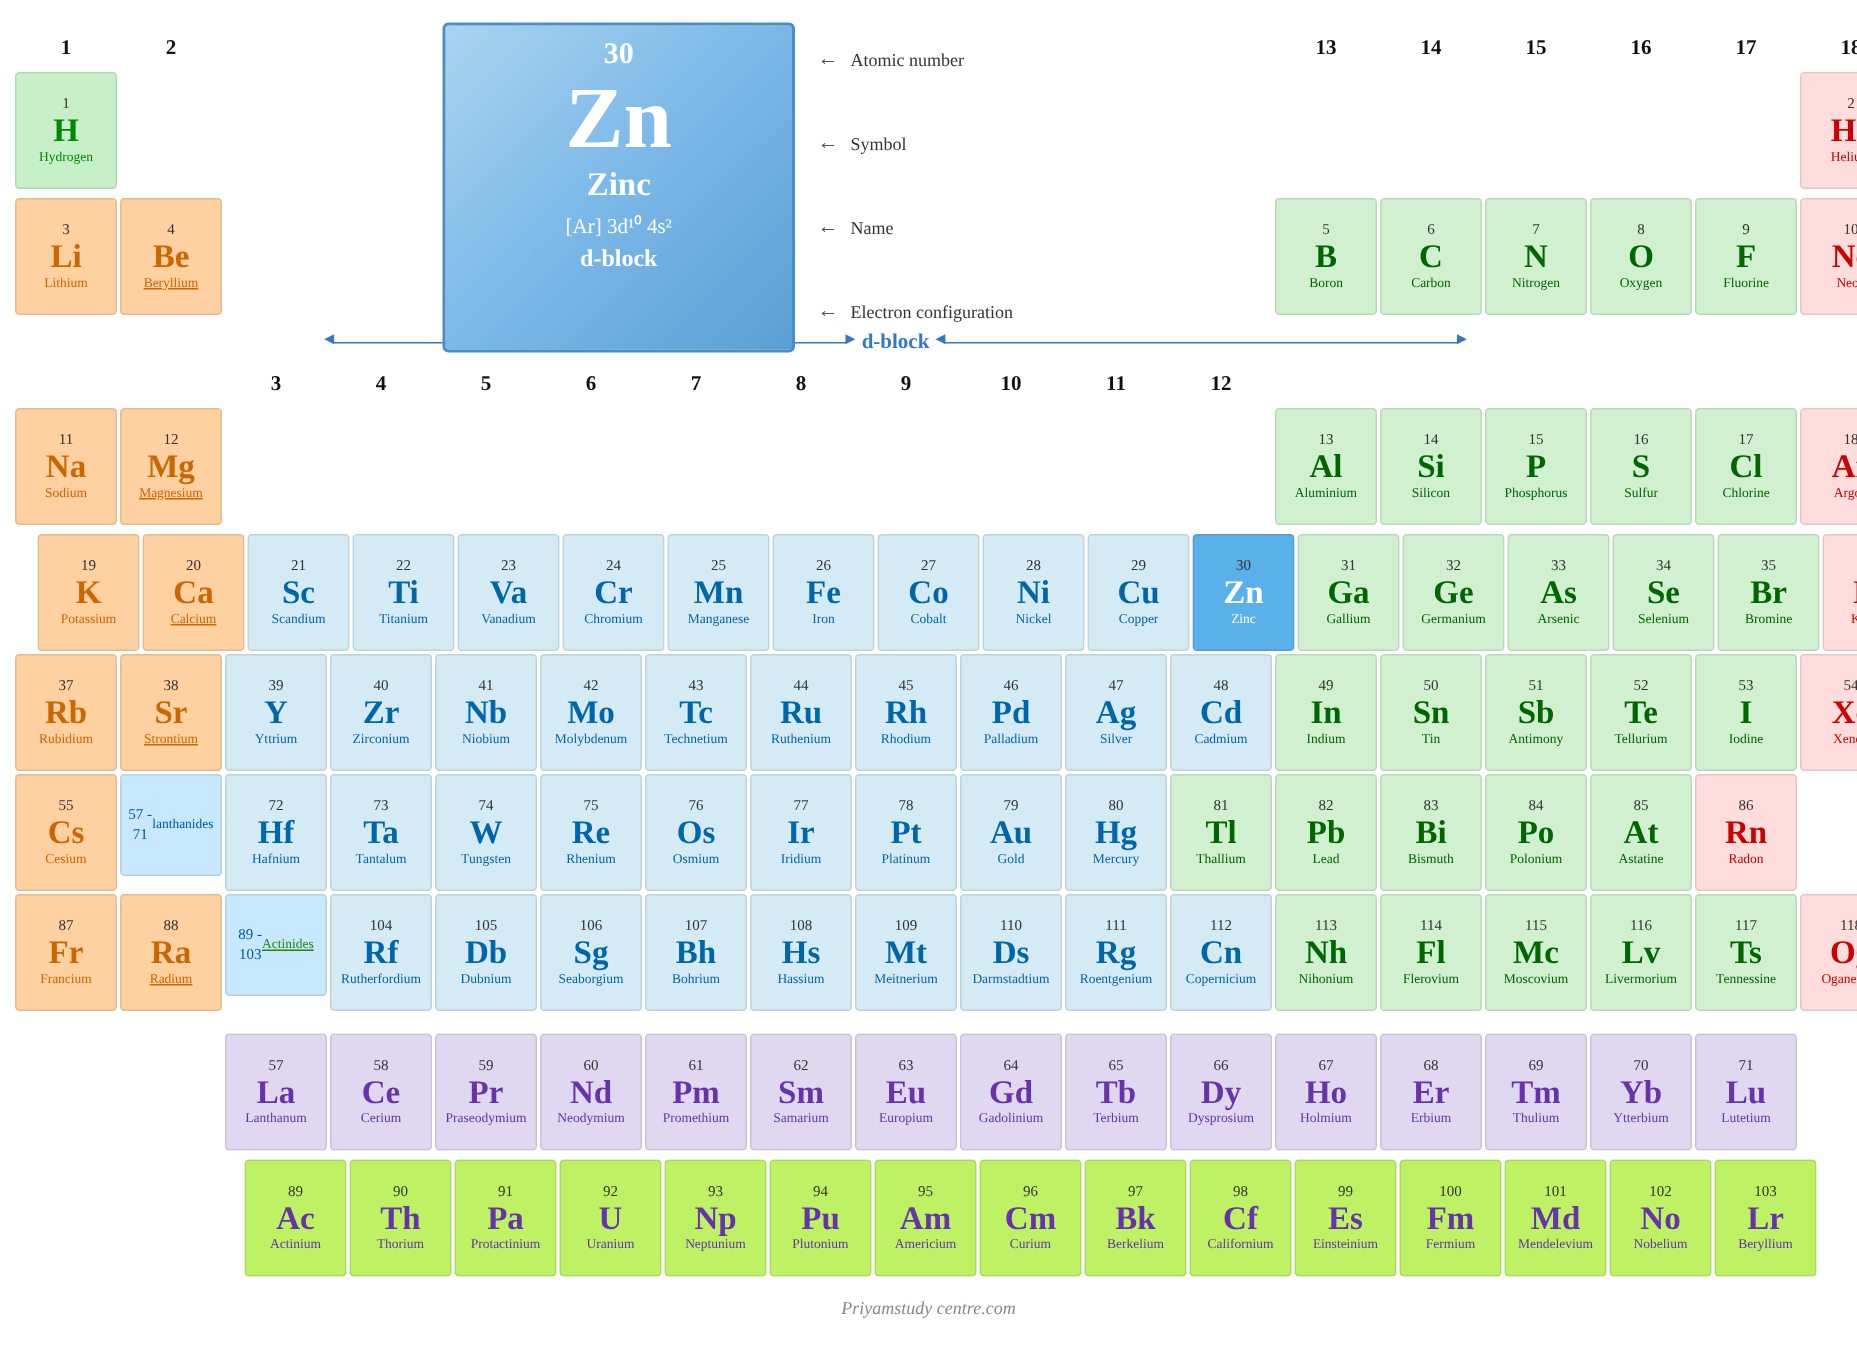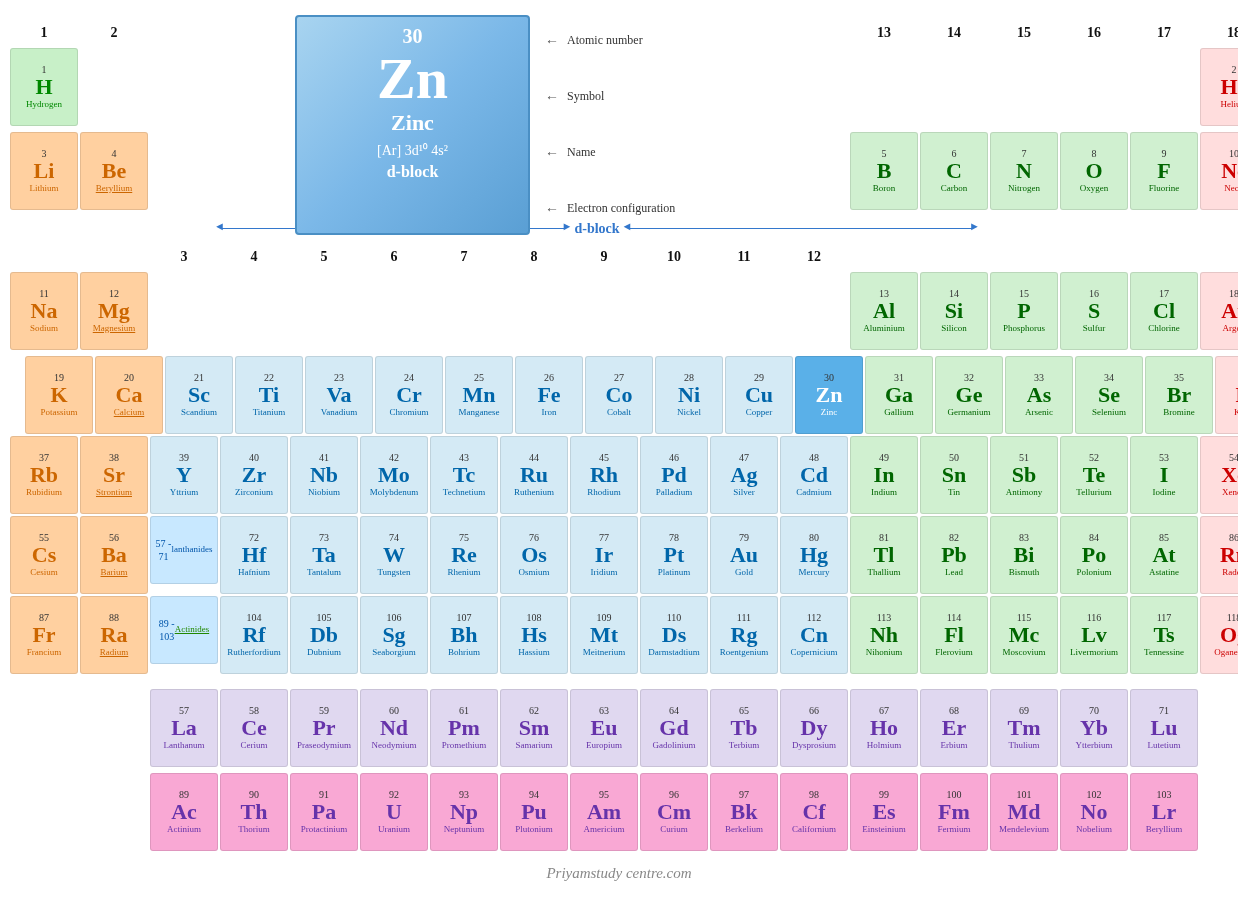--- a/index.html
+++ b/index.html
@@ -122,21 +122,21 @@
     .cat-nonmetal .el-name { color: #006600; }
     .cat-halogen { background: #d0f0d0; }
     .cat-halogen .el-sym { color: #006600; }
     .cat-halogen .el-name { color: #006600; }
     .cat-noble { background: #ffdddd; }
     .cat-noble .el-sym { color: #cc0000; }
     .cat-noble .el-name { color: #cc0000; }
     .cat-lanthanide { background: #e0d8f0; }
     .cat-lanthanide .el-sym { color: #6633aa; }
     .cat-lanthanide .el-name { color: #6633aa; }
-    .cat-actinide { background: #f9a8d4; }
+    .cat-actinide { background: #bef264; margin-left: 13px; }
     .cat-actinide .el-sym { color: #6633aa; }
     .cat-actinide .el-name { color: #6633aa; }
     .cat-h { background: #c8f0c8; }
     .cat-h .el-sym { color: #008800; }
     .cat-h .el-name { color: #008800; }
     
     .el-cell.el-zn { background: #5ab0e8 !important; }
     .el-cell.el-zn .el-sym { color: white !important; }
     .el-cell.el-zn .el-name { color: white !important; }
     .header-row {
@@ -217,21 +217,21 @@
     }
     .act-section {
       margin: 2px 5px;
       display: grid;
       grid-template-columns: 68px 68px repeat(15, 68px);
       gap: 2px;
     }
     .footer {
       text-align: center;
       color: #888;
-      font-size: 15px;
+      font-size: 12px;
       margin-top: 10px;
       font-style: italic;
     }
   </style>
 </head>
 <body>
 
 <div class="page-wrapper">
 
   <div class="legend-card">
@@ -634,25 +634,20 @@
             <div class="el-sym">Xe</div>
             <div class="el-name">Xenon</div>
           </div>
         </div>
         <div class="header-row" style="margin-bottom: 2px;">
           <div class="el-cell cat-alkali">
             <div class="el-num">55</div>
             <div class="el-sym">Cs</div>
             <div class="el-name">Cesium</div>
           </div>
-          <div class="el-cell cat-alkali-earth">
-            <div class="el-num">56</div>
-            <div class="el-sym">Ba</div>
-            <div class="el-name">Barium</div>
-          </div>
           <div class="lan-label" style="color: rgb(0, 85, 170);">57 -<br>71<br><span style="font-size:9px;">lanthanides</span></div>
           <div class="el-cell cat-transition">
             <div class="el-num">72</div>
             <div class="el-sym">Hf</div>
             <div class="el-name">Hafnium</div>
           </div>
           <div class="el-cell cat-transition">
             <div class="el-num">73</div>
             <div class="el-sym">Ta</div>
             <div class="el-name">Tantalum</div>

